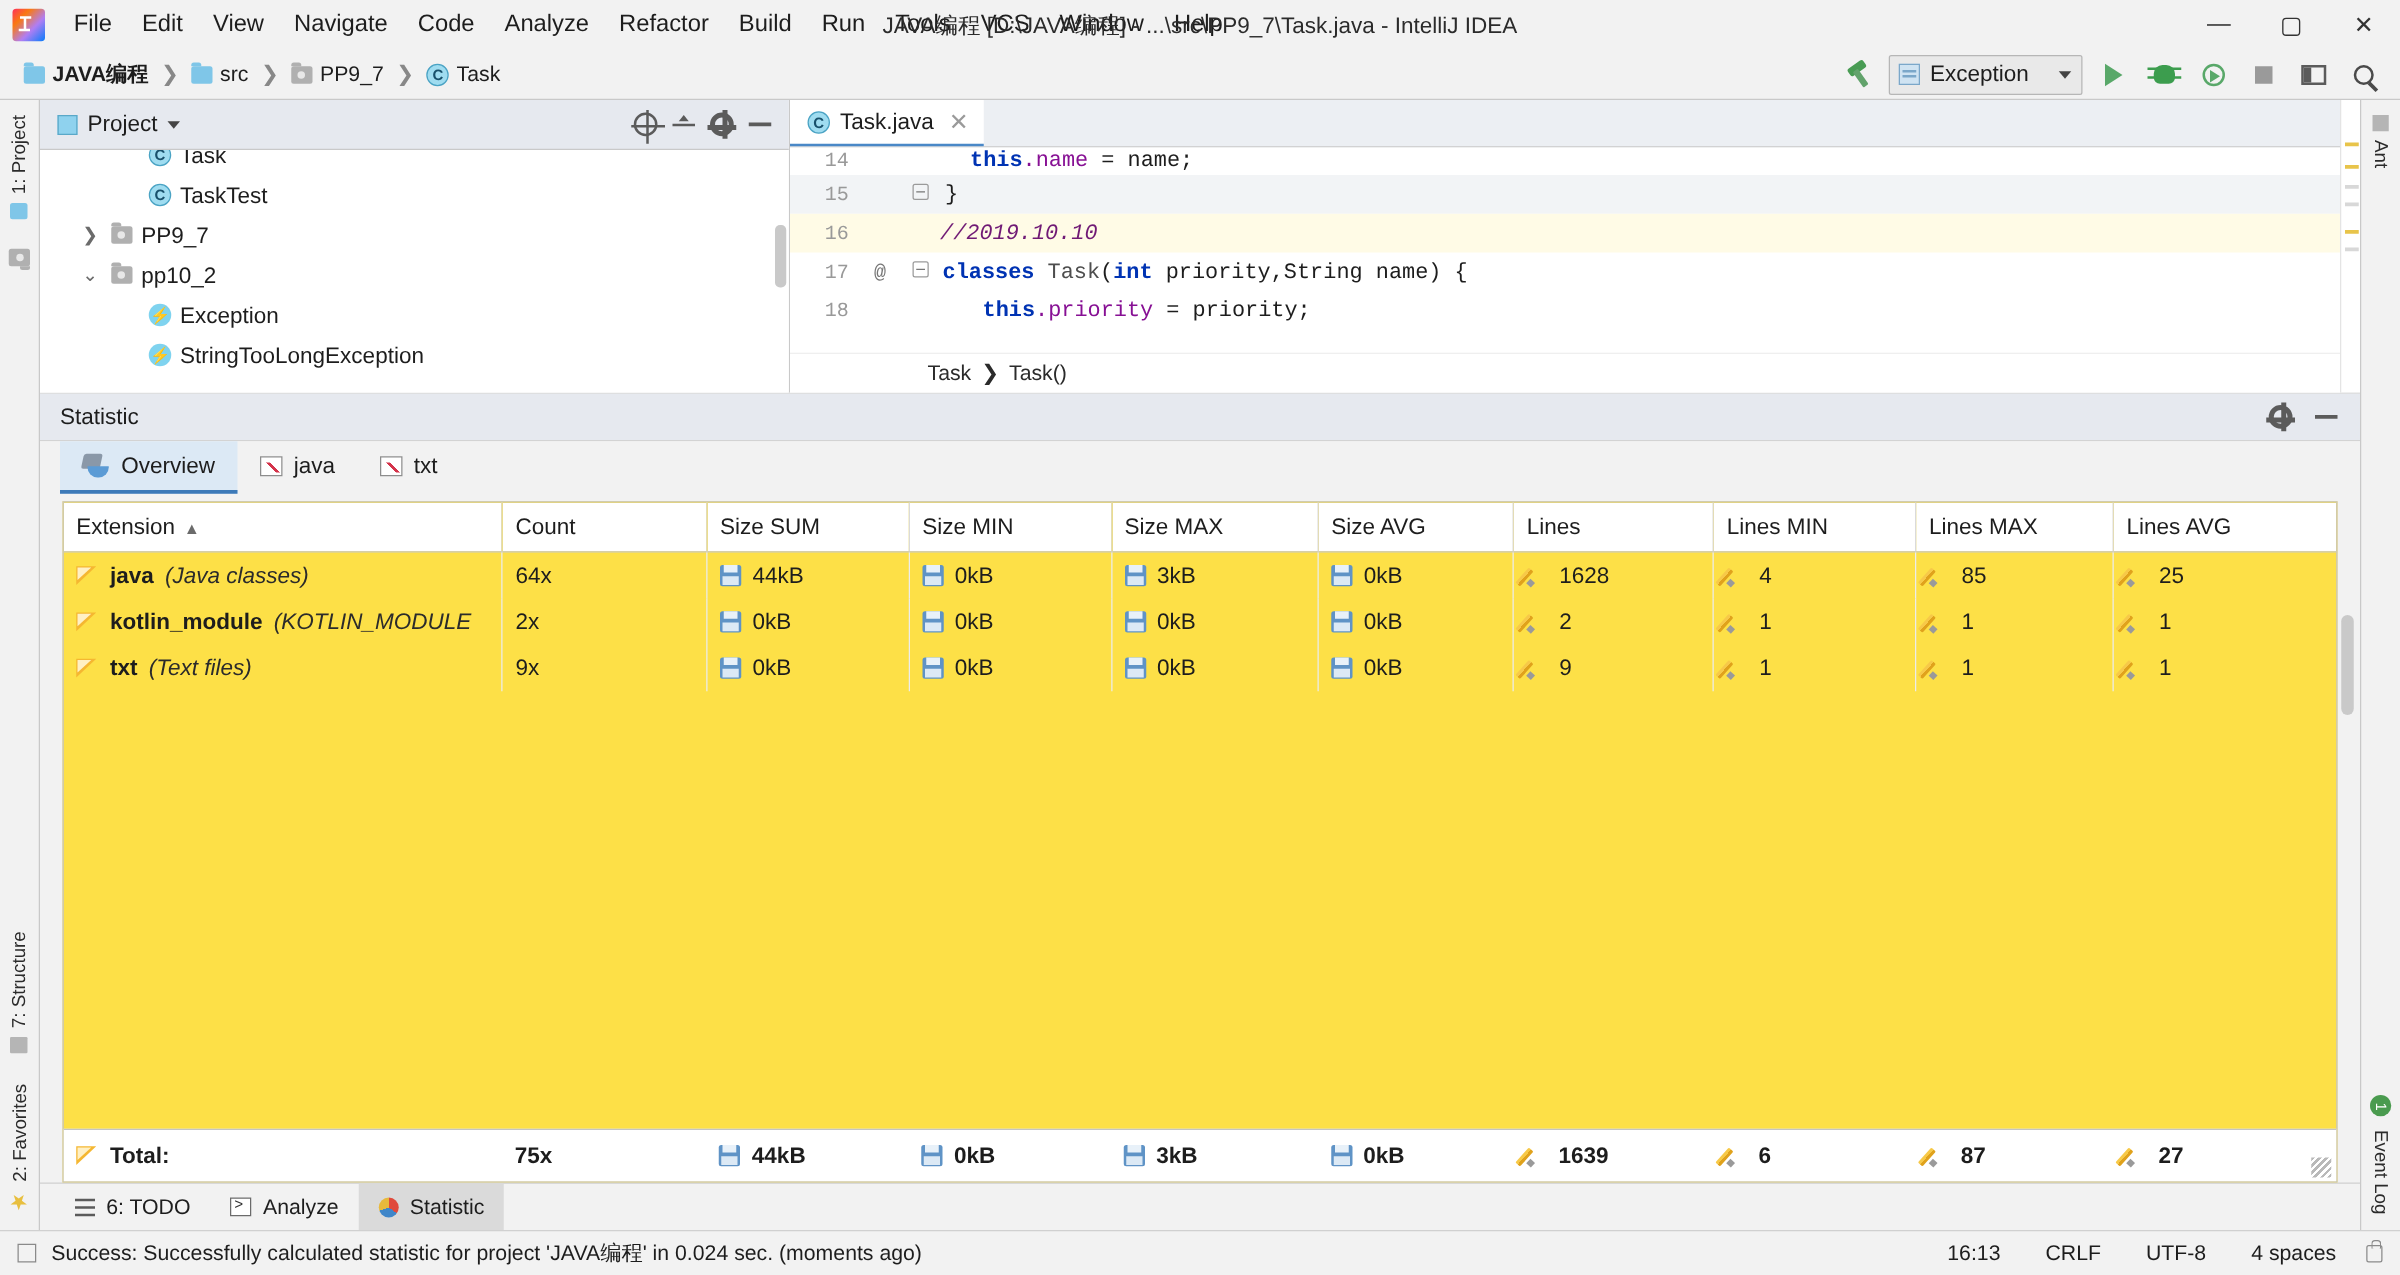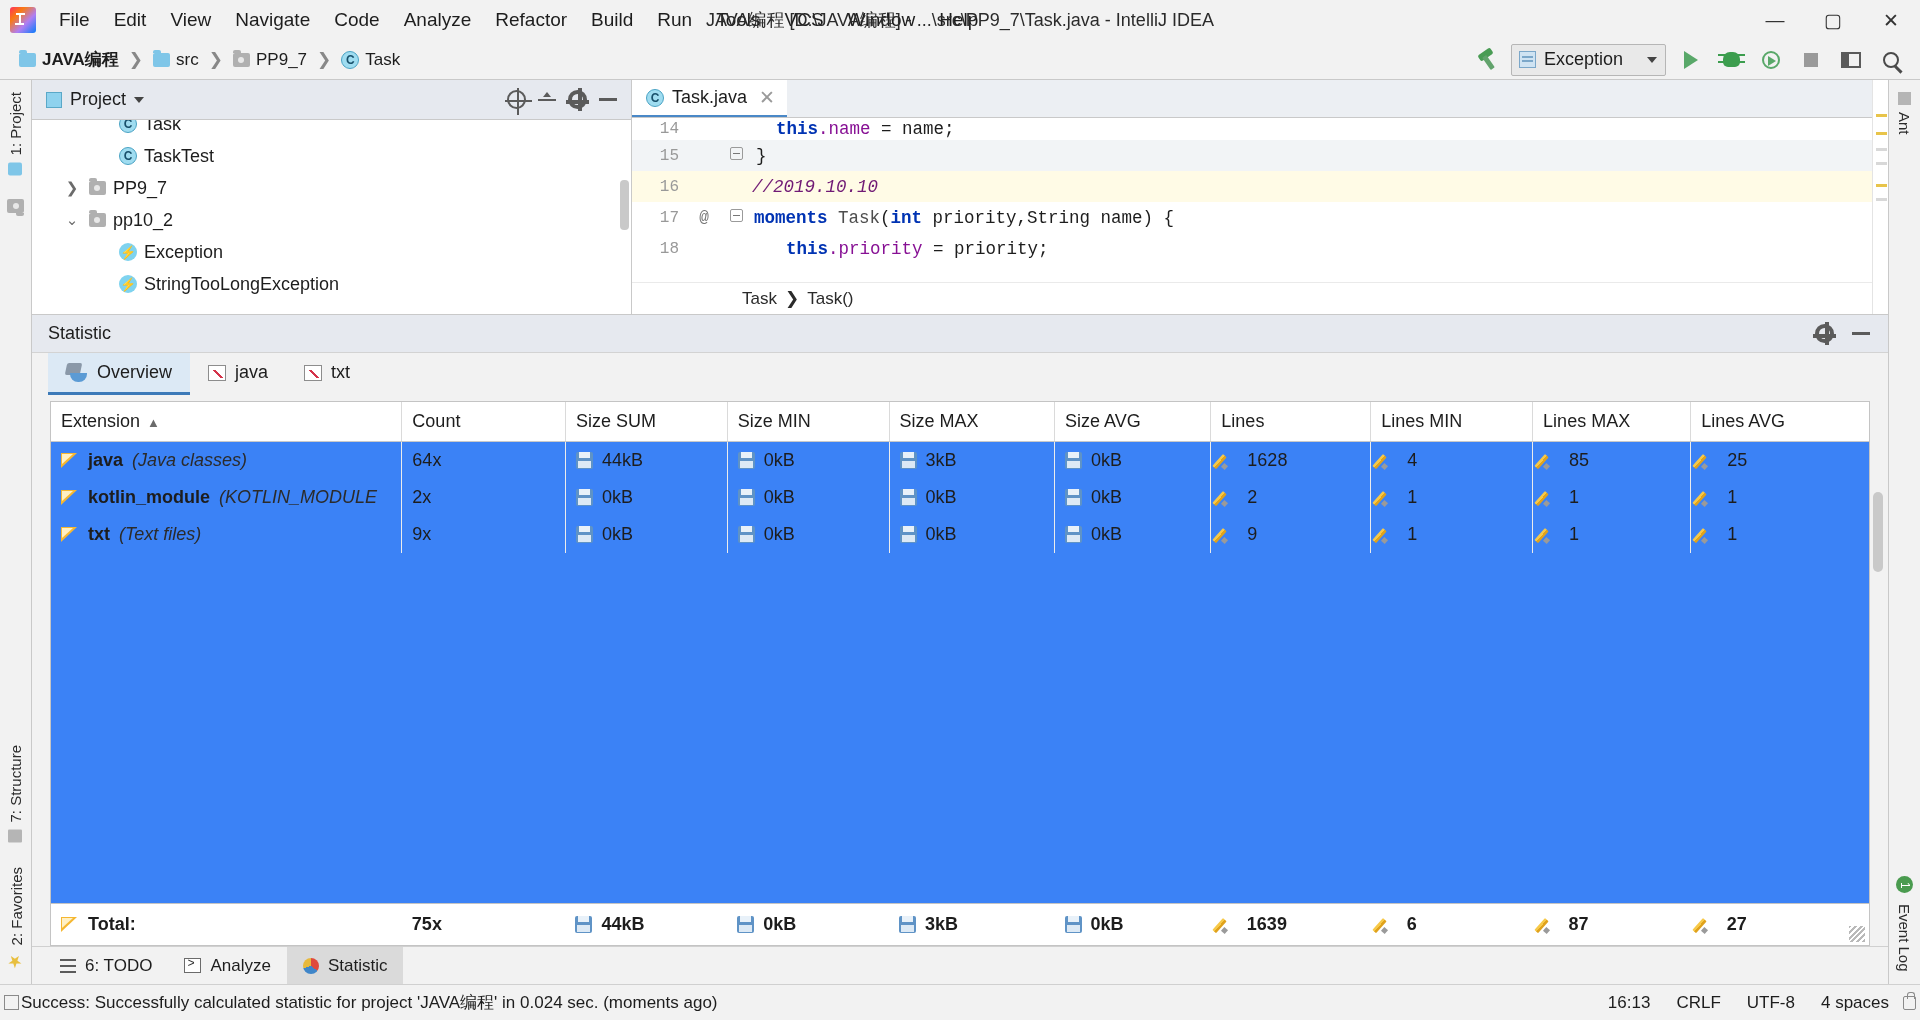--- a/index.html
+++ b/index.html
@@ -243,21 +243,21 @@
   .ic-overview::before {
     content:""; position:absolute; left:0; top:0; width:15px; height:12px;
     background:#8a98a8; transform: skewX(-12deg); border-radius:2px;
   }
   .ic-overview::after {
     content:""; position:absolute; left:4px; bottom:0; width:17px; height:9px;
     background:#5b9bd5; border-radius: 0 0 8px 8px;
   }
 
   .table-wrap {
-    flex: 1; margin: 6px 18px 0 18px; background: #3b82f6; border: 1px solid #c4c4c4;
+    flex: 1; margin: 6px 18px 0 18px; background: #fde047; border: 1px solid #c4c4c4;
     display: flex; flex-direction: column; min-height: 0; position: relative;
   }
   table.stats { width: 100%; border-collapse: collapse; table-layout: fixed; }
   table.stats th {
     text-align: left; font-weight: normal; font-size: 18px; padding: 9px 10px;
     background: #fff; border-right: 1px solid #dadada; border-bottom: 1px solid #c9c9c9;
     white-space: nowrap; overflow: hidden;
   }
   table.stats th .sort { color: #6b6b6b; font-size: 13px; margin-left: 7px; }
   table.stats td {
@@ -323,21 +323,21 @@
                 linear-gradient(#5b5b5b,#5b5b5b) 0 6px/16px 2px no-repeat,
                 linear-gradient(#5b5b5b,#5b5b5b) 0 12px/16px 2px no-repeat; }
   .ic-term { width:17px;height:15px;border:1.5px solid #6b6b6b;flex:none;position:relative;background:#fff;}
   .ic-term::after{content:">";position:absolute;left:2px;top:-2px;font-size:12px;color:#333;font-family:"Liberation Mono",monospace;}
   .ic-stat {
     width:16px;height:16px;flex:none;border-radius:50%;
     background: conic-gradient(#e04a3c 0 35%, #3f86c9 35% 70%, #e8b93c 70% 100%);
   }
   .statusbar {
     height: 36px; display:flex; align-items:center; background:#f2f2f2;
-    border-top: 1px solid #d0d0d0; padding: 0 4px; gap: 2px; font-size: 17px; flex:none;
+    border-top: 1px solid #d0d0d0; padding: 0 14px; gap: 12px; font-size: 17px; flex:none;
   }
   .sb-msg { flex: 1; overflow: hidden; white-space: nowrap; }
   .sb-item { padding: 0 12px; white-space: nowrap; }
   .sb-ic { width:15px;height:15px;border:1.5px solid #8a8a8a;flex:none; }
   .sb-lock { width:13px;height:14px;border:1.5px solid #8a8a8a;border-radius:2px;position:relative;flex:none;}
   .sb-lock::before{content:"";position:absolute;left:2.5px;top:-5px;width:6px;height:6px;border:1.5px solid #8a8a8a;border-bottom:none;border-radius:3px 3px 0 0;}
   .badge-green {
     width: 17px; height: 17px; border-radius: 50%; background: #4a9b4f; color:#fff;
     font-size: 12px; display:flex; align-items:center; justify-content:center; margin-bottom: 4px;
   }
@@ -524,21 +524,21 @@
             <div class="cline hl">
               <span class="gut">16</span>
               <span class="gut2"></span>
               <span class="gut3"></span>
               <span class="cmt">//2019.10.10</span>
             </div>
             <div class="cline">
               <span class="gut">17</span>
               <span class="gut2">@</span>
               <span class="gut3"><span class="fold"></span></span>
-              <span style="margin-left:2px;"><span class="kw">moments</span> <span class="typ">Task</span>(<span class="kw">int</span> priority,String name) {</span>
+              <span style="margin-left:2px;"><span class="kw">classes</span> <span class="typ">Task</span>(<span class="kw">int</span> priority,String name) {</span>
             </div>
             <div class="cline">
               <span class="gut">18</span>
               <span class="gut2"></span>
               <span class="gut3"></span>
               <span style="margin-left:34px;"><span class="kw">this</span><span class="fld">.priority</span> = priority;</span>
             </div>
           </div>
 
           <div class="breadcrumb-bar">

